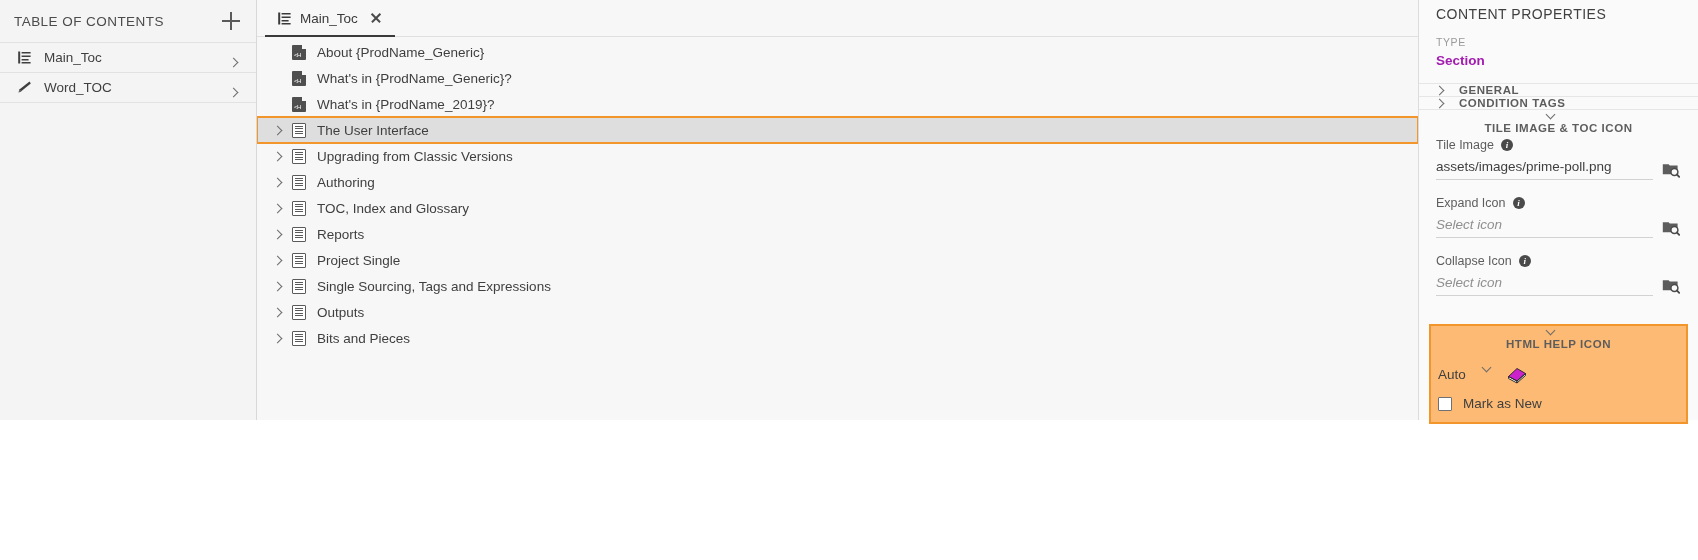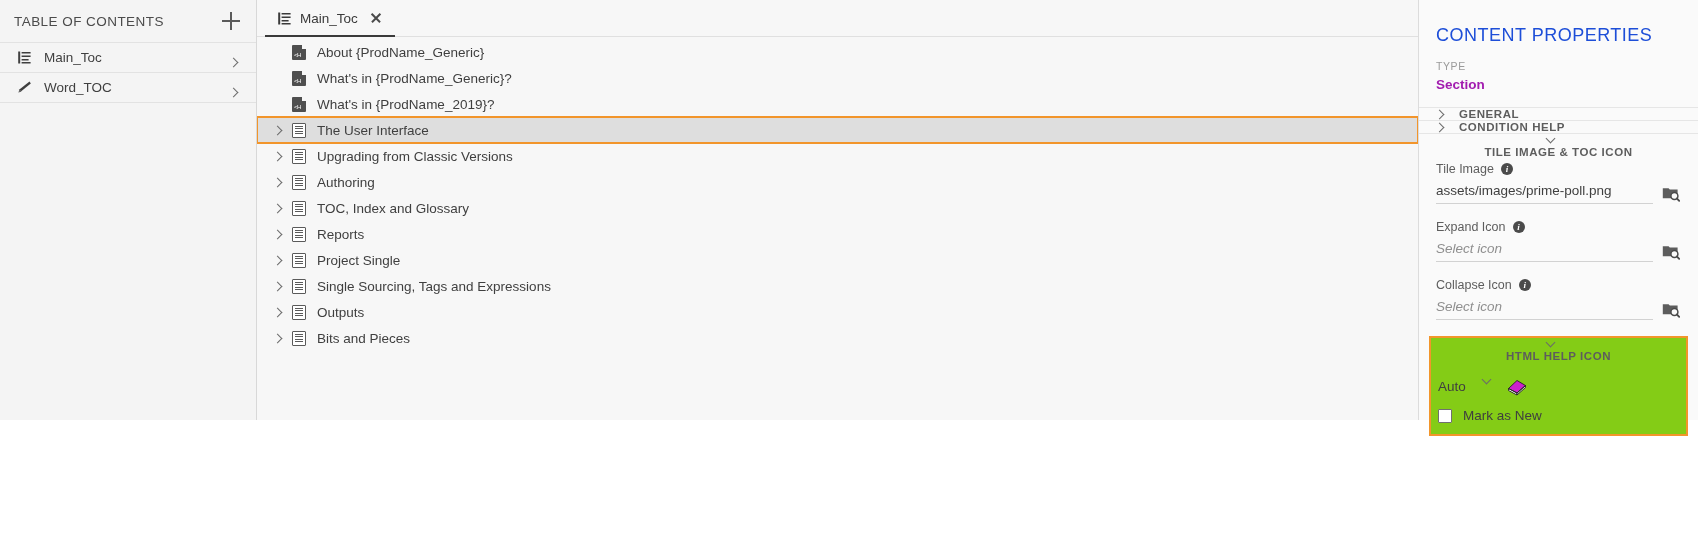--- a/index.html
+++ b/index.html
@@ -248,24 +248,24 @@
     width: 280px;
     flex: 0 0 280px;
     height: 100%;
     background: #fafafa;
     border-left: 1px solid #dcdcdc;
     display: flex;
     flex-direction: column;
   }
 
   .rp-header {
-    padding: 25px 17px 14px 17px;
-    font-size: 18px;
+    padding: 6px 17px 14px 17px;
+    font-size: 14px;
     letter-spacing: 0.5px;
-    color: #1d4ed8;
+    color: #404040;
   }
 
   .rp-typeblock {
     padding: 0 17px 15px 17px;
     border-bottom: 1px solid #e6e6e6;
   }
   .rp-type-label {
     font-size: 10.5px;
     letter-spacing: 0.6px;
     color: #9a9a9a;
@@ -356,23 +356,23 @@
     flex: 0 0 20px;
     width: 20px; height: 20px;
     cursor: pointer;
     display: flex; align-items: center; justify-content: center;
     margin-bottom: 1px;
   }
 
   .rp-spacer { flex: 1 1 auto; }
 
   .help-section {
-    margin: 0 10px 14px 10px;
+    margin: 12px 10px 14px 10px;
     border: 2.5px solid #f2952b;
-    background: #84cc16;
+    background: #fdba74;
   }
   .help-body { padding: 2px 7px 11px 7px; }
   .help-row {
     display: flex;
     align-items: center;
     padding: 0 0 0 0;
     margin-bottom: 12px;
   }
   .dropdown {
     display: flex;
@@ -649,21 +649,21 @@
       <span class="sh-chev">
           <i class="chev-right"></i>
         </span>
       <span class="sh-label">GENERAL</span>
     </div>
 
     <div class="rp-section-head">
       <span class="sh-chev">
           <i class="chev-right"></i>
         </span>
-      <span class="sh-label">CONDITION HELP</span>
+      <span class="sh-label">CONDITION TAGS</span>
     </div>
 
     <div class="rp-section-head nb">
       <span class="sh-chev">
           <i class="chev-down"></i>
         </span>
       <span class="sh-label">TILE IMAGE &amp; TOC ICON</span>
     </div>
 
     <div class="rp-body">

